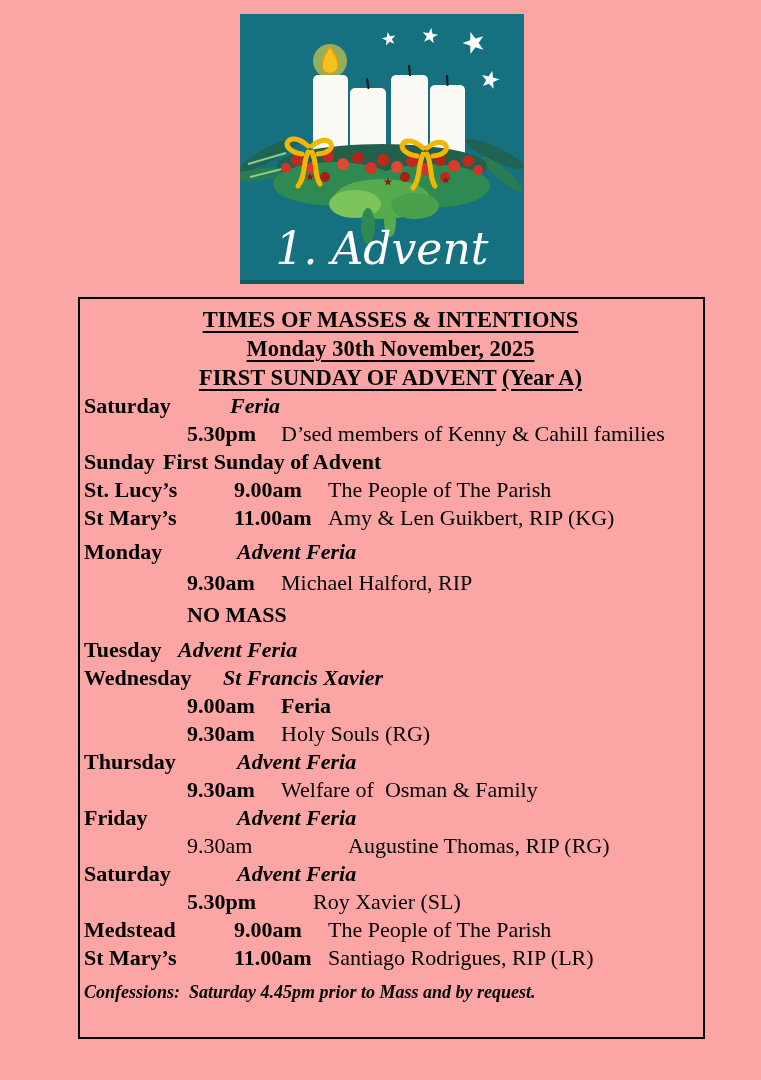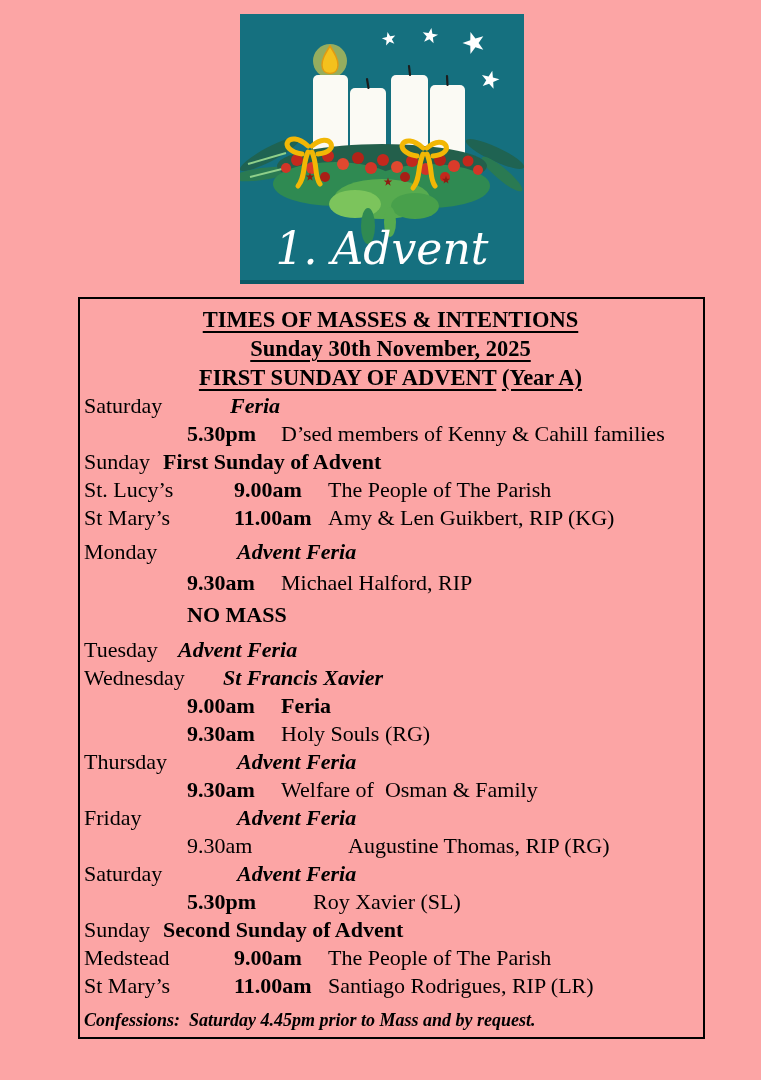--- a/index.html
+++ b/index.html
@@ -12,21 +12,21 @@
   .advent-img{position:absolute;left:240px;top:14px;width:284px;height:270px;}
   
   .masses-box{
     position:absolute;left:78px;top:297px;width:627px;height:742px;
     border:2px solid #000;box-sizing:border-box;
     padding:6px 6px 12px 4px;font-size:22px;
   }
   .hdr{text-align:center;font-weight:bold;font-size:22.5px;line-height:29px;}
   .hdr .u{text-decoration:underline;text-decoration-thickness:2px;text-underline-offset:4px;}
   .row{line-height:28px;white-space:nowrap;}
-  .day{font-weight:normal;display:inline-block;}
+  .day{font-weight:bold;display:inline-block;}
   .dw146{width:146px}.dw79{width:79px}.dw150{width:150px}
   .dw153{width:153px}.dw94{width:94px}.dw139{width:139px}
   .event{font-weight:bold;margin-top:48px;}
   .italic{font-style:italic;}
   .time{display:inline-block;min-width:86px;font-weight:bold;}
   .time.regular{font-weight:normal;}
   .intention{margin-left:8px;white-space:pre-wrap;}
   .intention.bold{font-weight:bold;}
   .push-md{margin-left:40px}.push-lg{margin-left:75px}
   .indent-time{padding-left:103px;}
@@ -123,41 +123,40 @@
       <path d="M2,0 C20,-16 32,6 8,8"></path>
       <path d="M-2,6 C-8,20 -4,30 -12,40"></path>
       <path d="M2,6 C8,20 4,30 10,38"></path>
     </g>
 
     <text class="caption-text" x="142" y="250" text-anchor="middle" font-size="44" fill="#ffffff">1. Advent</text>
   </svg>
 
   <div class="masses-box">
     <div class="hdr"><span class="u">TIMES OF MASSES &amp; INTENTIONS</span></div>
-    <div class="hdr"><span class="u">Sunday 30th November, 2025</span></div>
+    <div class="hdr"><span class="u">Monday 30th November, 2025</span></div>
     <div class="hdr"><span class="u">FIRST SUNDAY OF ADVENT</span> <span class="u">(Year A)</span></div>
 
     <div class="row"><span class="day dw146">Saturday</span><span class="event italic">Feria</span></div>
     <div class="row indent-time"><span class="time">5.30pm</span><span class="intention">D’sed members of Kenny &amp; Cahill families</span></div>
     <div class="row"><span class="day dw79">Sunday</span><span class="event">First Sunday of Advent</span></div>
     <div class="row"><span class="day dw150">St. Lucy’s</span><span class="time">9.00am</span><span class="intention">The People of The Parish</span></div>
     <div class="row"><span class="day dw150">St Mary’s</span><span class="time">11.00am</span><span class="intention">Amy &amp; Len Guikbert, RIP (KG)</span></div>
     <div class="row mt6"><span class="day dw153">Monday</span><span class="event italic">Advent Feria</span></div>
     <div class="row indent-time mt3"><span class="time">9.30am</span><span class="intention">Michael Halford, RIP</span></div>
     <div class="row indent-time mt4"><span class="notice">NO MASS</span></div>
     <div class="row mt7"><span class="day dw94">Tuesday</span><span class="event italic">Advent Feria</span></div>
     <div class="row"><span class="day dw139">Wednesday</span><span class="event italic">St Francis Xavier</span></div>
     <div class="row indent-time"><span class="time">9.00am</span><span class="intention bold">Feria</span></div>
     <div class="row indent-time"><span class="time">9.30am</span><span class="intention">Holy Souls (RG)</span></div>
     <div class="row"><span class="day dw153">Thursday</span><span class="event italic">Advent Feria</span></div>
     <div class="row indent-time"><span class="time">9.30am</span><span class="intention">Welfare of  Osman &amp; Family</span></div>
     <div class="row"><span class="day dw153">Friday</span><span class="event italic">Advent Feria</span></div>
     <div class="row indent-time"><span class="time regular">9.30am</span><span class="intention push-lg">Augustine Thomas, RIP (RG)</span></div>
     <div class="row"><span class="day dw153">Saturday</span><span class="event italic">Advent Feria</span></div>
     <div class="row indent-time"><span class="time">5.30pm</span><span class="intention push-md">Roy Xavier (SL)</span></div>
-    <div class="row"><span class="day dw79">Sunday</span><span class="event">Second Sunday of Advent</span></div>
     <div class="row"><span class="day dw150">Medstead</span><span class="time">9.00am</span><span class="intention">The People of The Parish</span></div>
     <div class="row"><span class="day dw150">St Mary’s</span><span class="time">11.00am</span><span class="intention">Santiago Rodrigues, RIP (LR)</span></div>
 
     <div class="confessions">Confessions:  Saturday 4.45pm prior to Mass and by request.</div>
   </div>
 
 </div>
 
 </body></html>

